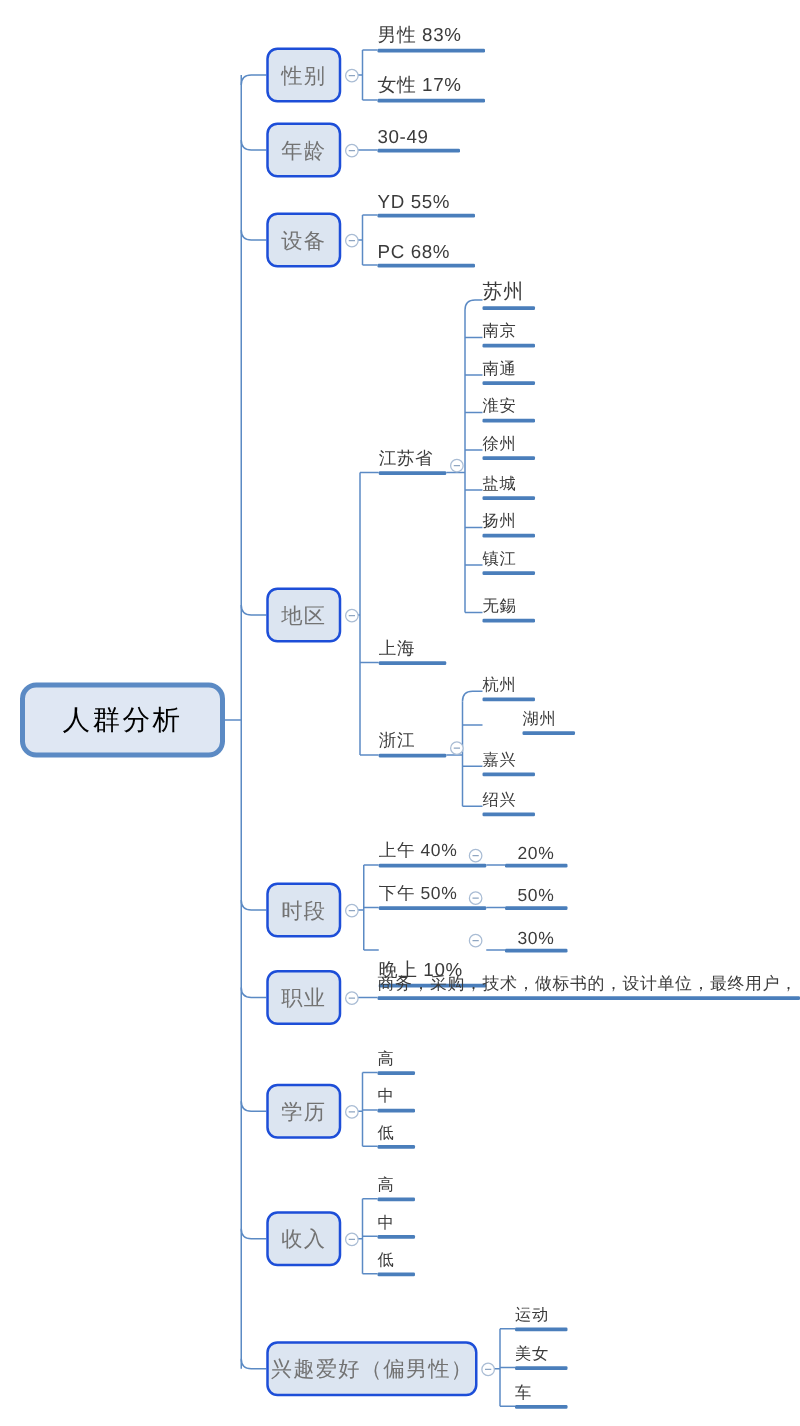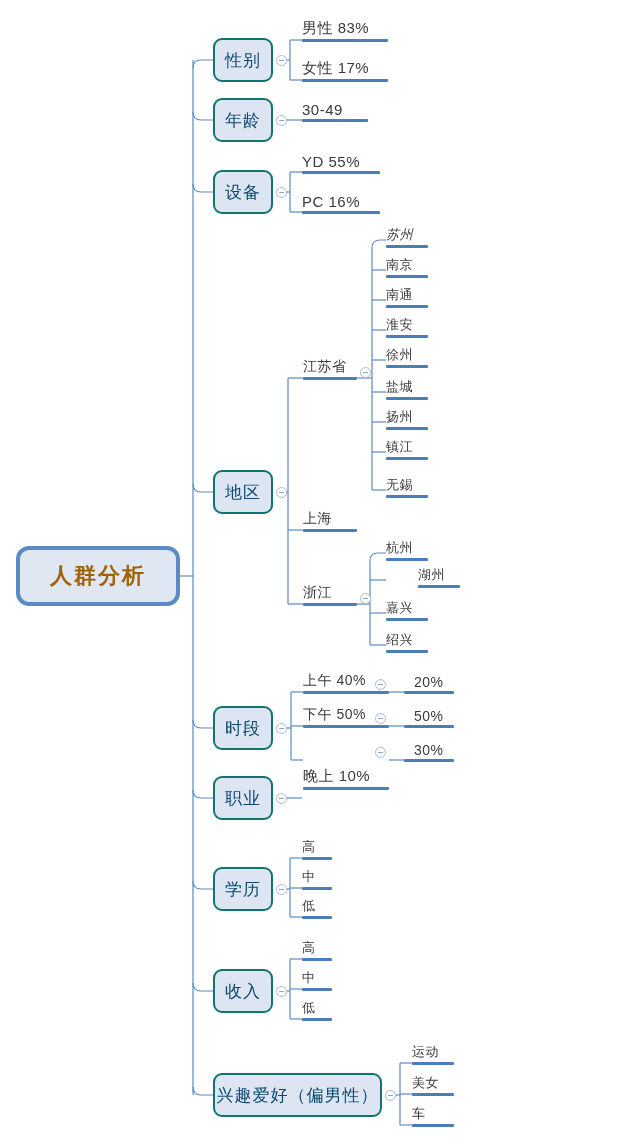--- a/index.html
+++ b/index.html
@@ -9,33 +9,33 @@
     color:#333333;
   }
   #canvas{position:absolute;left:0;top:0;width:640px;height:1141px;}
   svg#wires{position:absolute;left:0;top:0;width:640px;height:1141px;pointer-events:none;}
 
   
   .boxnode{
     position:absolute;
     box-sizing:border-box;
     background:#dce5f1;
-    border:2px solid #0f766e;
+    border:2px solid #1d4ed8;
     border-radius:9px;
     display:flex;align-items:center;justify-content:center;
-    color:#0c4a6e;
+    color:#737373;
     letter-spacing:1px;
     white-space:nowrap;
   }
   .boxnode.root{
     background:#dfe7f3;
     border:4px solid #5b8ac4;
     border-radius:13px;
-    font-weight:bold;
-    color:#a16207;
+    font-weight:normal;
+    color:#000000;
     letter-spacing:2px;
     align-items:center;
   }
 
   
   .leaf{
     position:absolute;
     box-sizing:border-box;
     white-space:nowrap;
     color:#3b3b3b;
@@ -187,36 +187,36 @@
   <div class="boxnode" style="left:213px;top:170px;width:60px;height:44px;font-size:17px;text-align:center;">
     <span>设备</span>
   </div>
   <div class="toggle" style="left:276px;top:187px;"></div>
 
   <div class="leaf" style="left:302px;top:148px;width:78px;height:26px;font-size:15px;">
     <span class="txt">YD 55%</span>
     <span class="rule" style="width:78px;"></span>
   </div>
   <div class="leaf" style="left:302px;top:188px;width:78px;height:26px;font-size:15px;">
-    <span class="txt">PC 16%</span>
+    <span class="txt">PC 68%</span>
     <span class="rule" style="width:78px;"></span>
   </div>
 
   <div class="boxnode" style="left:213px;top:470px;width:60px;height:44px;font-size:17px;">
     <span>地区</span>
   </div>
   <div class="toggle" style="left:276px;top:487px;"></div>
 
   <div class="leaf" style="left:303px;top:354px;width:54px;height:26px;font-size:14px;">
     <span class="txt">江苏省</span>
     <span class="rule" style="width:54px;"></span>
   </div>
   <div class="toggle" style="left:360px;top:367px;"></div>
 
-  <div class="leaf" style="left:386px;top:224px;width:42px;height:24px;font-size:13px;font-style:italic;">
+  <div class="leaf" style="left:386px;top:224px;width:42px;height:24px;font-size:16px;">
     <span class="txt">苏州</span>
     <span class="rule" style="width:42px;"></span>
   </div>
   <div class="leaf" style="left:386px;top:254px;width:42px;height:24px;font-size:13px;">
     <span class="txt">南京</span>
     <span class="rule" style="width:42px;"></span>
   </div>
   <div class="leaf" style="left:386px;top:284px;width:42px;height:24px;font-size:13px;">
     <span class="txt">南通</span>
     <span class="rule" style="width:42px;"></span>
@@ -307,20 +307,24 @@
   <div class="leaf" style="left:404px;top:738px;width:50px;height:24px;font-size:14px;">
     <span class="txt" style="left:10px;">30%</span>
     <span class="rule" style="width:50px;"></span>
   </div>
 
   <div class="boxnode" style="left:213px;top:776px;width:60px;height:44px;font-size:17px;">
     <span>职业</span>
   </div>
   <div class="toggle" style="left:276px;top:793px;"></div>
 
+  <div class="leaf" style="left:302px;top:776px;width:338px;height:24px;font-size:13.5px;">
+    <span class="txt">商务，采购，技术，做标书的，设计单位，最终用户，</span>
+    <span class="rule" style="width:338px;"></span>
+  </div>
 
   <div class="boxnode" style="left:213px;top:867px;width:60px;height:44px;font-size:17px;">
     <span>学历</span>
   </div>
   <div class="toggle" style="left:276px;top:884px;"></div>
 
   <div class="leaf" style="left:302px;top:836px;width:30px;height:24px;font-size:13px;">
     <span class="txt">高</span>
     <span class="rule" style="width:30px;"></span>
   </div>

